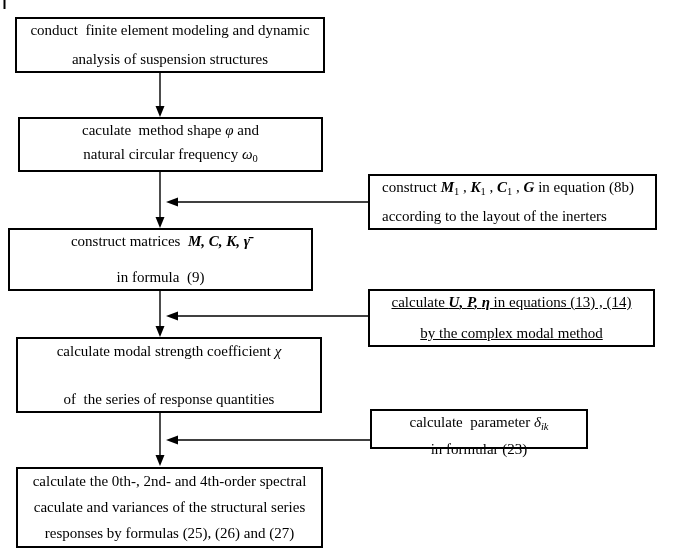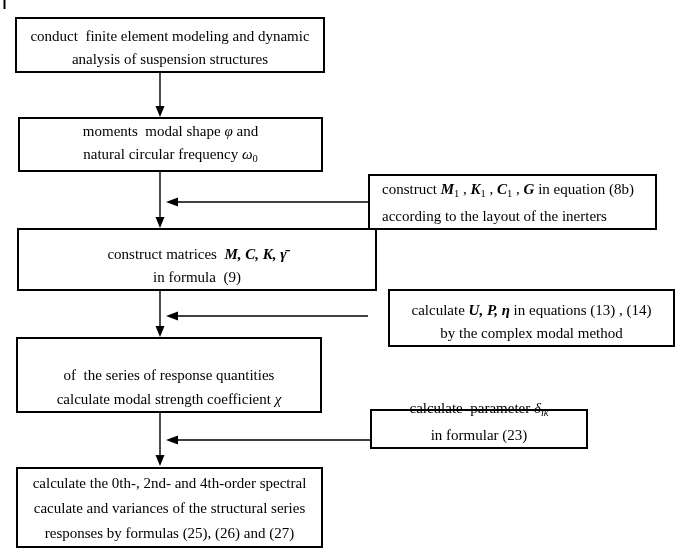--- a/index.html
+++ b/index.html
@@ -12,21 +12,21 @@
     font-family: "Liberation Serif", "DejaVu Serif", serif;
     color: #000000;
     overflow: hidden;
   }
   .box {
     position: absolute;
     border: 2px solid #000000;
     background: #ffffff;
     display: flex;
     flex-direction: column;
-    justify-content: flex-end;
+    justify-content: space-between;
     align-items: center;
     font-size: 15px;
     line-height: 23px;
     text-align: center;
   }
   .box.align-left { align-items: flex-start; padding-left: 12px; text-align: left; }
   .box .line { white-space: pre; }
   .box .line span { white-space: pre; }
   .i  { font-style: italic; }
   .bi { font-style: italic; font-weight: bold; }
@@ -83,46 +83,46 @@
       <polygon points="178,435.5 178,444.5 166,440" fill="#000"></polygon>
     </g>
   </svg>
 
   <div class="box" style="left:15px; top:17px; width:310px; height:56px;">
     <div class="line"><span>conduct  finite element modeling and dynamic</span></div>
     <div class="line"><span>analysis of suspension structures</span></div>
   </div>
 
   <div class="box" style="left:18px; top:117px; width:305px; height:55px;">
-    <div class="line"><span>moments  modal shape </span><span class="i">φ</span><span> and</span></div>
+    <div class="line"><span>caculate  method shape </span><span class="i">φ</span><span> and</span></div>
     <div class="line"><span>natural circular frequency </span><span class="i">ω</span><span class="sub">0</span></div>
   </div>
 
-  <div class="box" style="left:17px; top:228px; width:360px; height:63px;">
+  <div class="box" style="left:8px; top:228px; width:305px; height:63px;">
     <div class="line"><span>construct matrices  </span><span class="bi">M</span><span class="bi">, </span><span class="bi">C</span><span class="bi">, </span><span class="bi">K</span><span class="bi">, </span><span class="bi">γ̄</span></div>
     <div class="line"><span>in formula  (9)</span></div>
   </div>
 
   <div class="box" style="left:16px; top:337px; width:306px; height:76px; line-height:24px;">
+    <div class="line"><span>calculate modal strength coefficient </span><span class="i">χ</span></div>
     <div class="line"><span>of  the series of response quantities</span></div>
-    <div class="line"><span>calculate modal strength coefficient </span><span class="i">χ</span></div>
   </div>
 
   <div class="box" style="left:16px; top:467px; width:307px; height:81px; line-height:25px;">
     <div class="line"><span>calculate the 0th-, 2nd- and 4th-order spectral</span></div>
     <div class="line"><span>caculate and variances of the structural series</span></div>
     <div class="line"><span>responses by formulas (25), (26) and (27)</span></div>
   </div>
 
   <div class="box align-left" style="left:368px; top:174px; width:289px; height:56px;">
     <div class="line"><span>construct </span><span class="bi">M</span><span class="sub">1</span><span> , </span><span class="bi">K</span><span class="sub">1</span><span> , </span><span class="bi">C</span><span class="sub">1</span><span> , </span><span class="bi">G</span><span> in equation (8b)</span></div>
     <div class="line"><span>according to the layout of the inerters</span></div>
   </div>
 
-  <div class="box" style="left:388px; top:289px; width:287px; height:58px;">
+  <div class="box" style="left:368px; top:289px; width:287px; height:58px;text-decoration:underline;">
     <div class="line"><span>calculate </span><span class="bi">U</span><span class="bi">, </span><span class="bi">P</span><span class="bi">, </span><span class="bi">η</span><span> in equations (13) , (14)</span></div>
     <div class="line"><span>by the complex modal method</span></div>
   </div>
 
   <div class="box" style="left:370px; top:409px; width:218px; height:40px; line-height:23px;">
     <div class="line"><span>calculate  parameter </span><span class="i">δ</span><span class="isub">ik</span></div>
     <div class="line"><span>in formular (23)</span></div>
   </div>
 
 </div>

